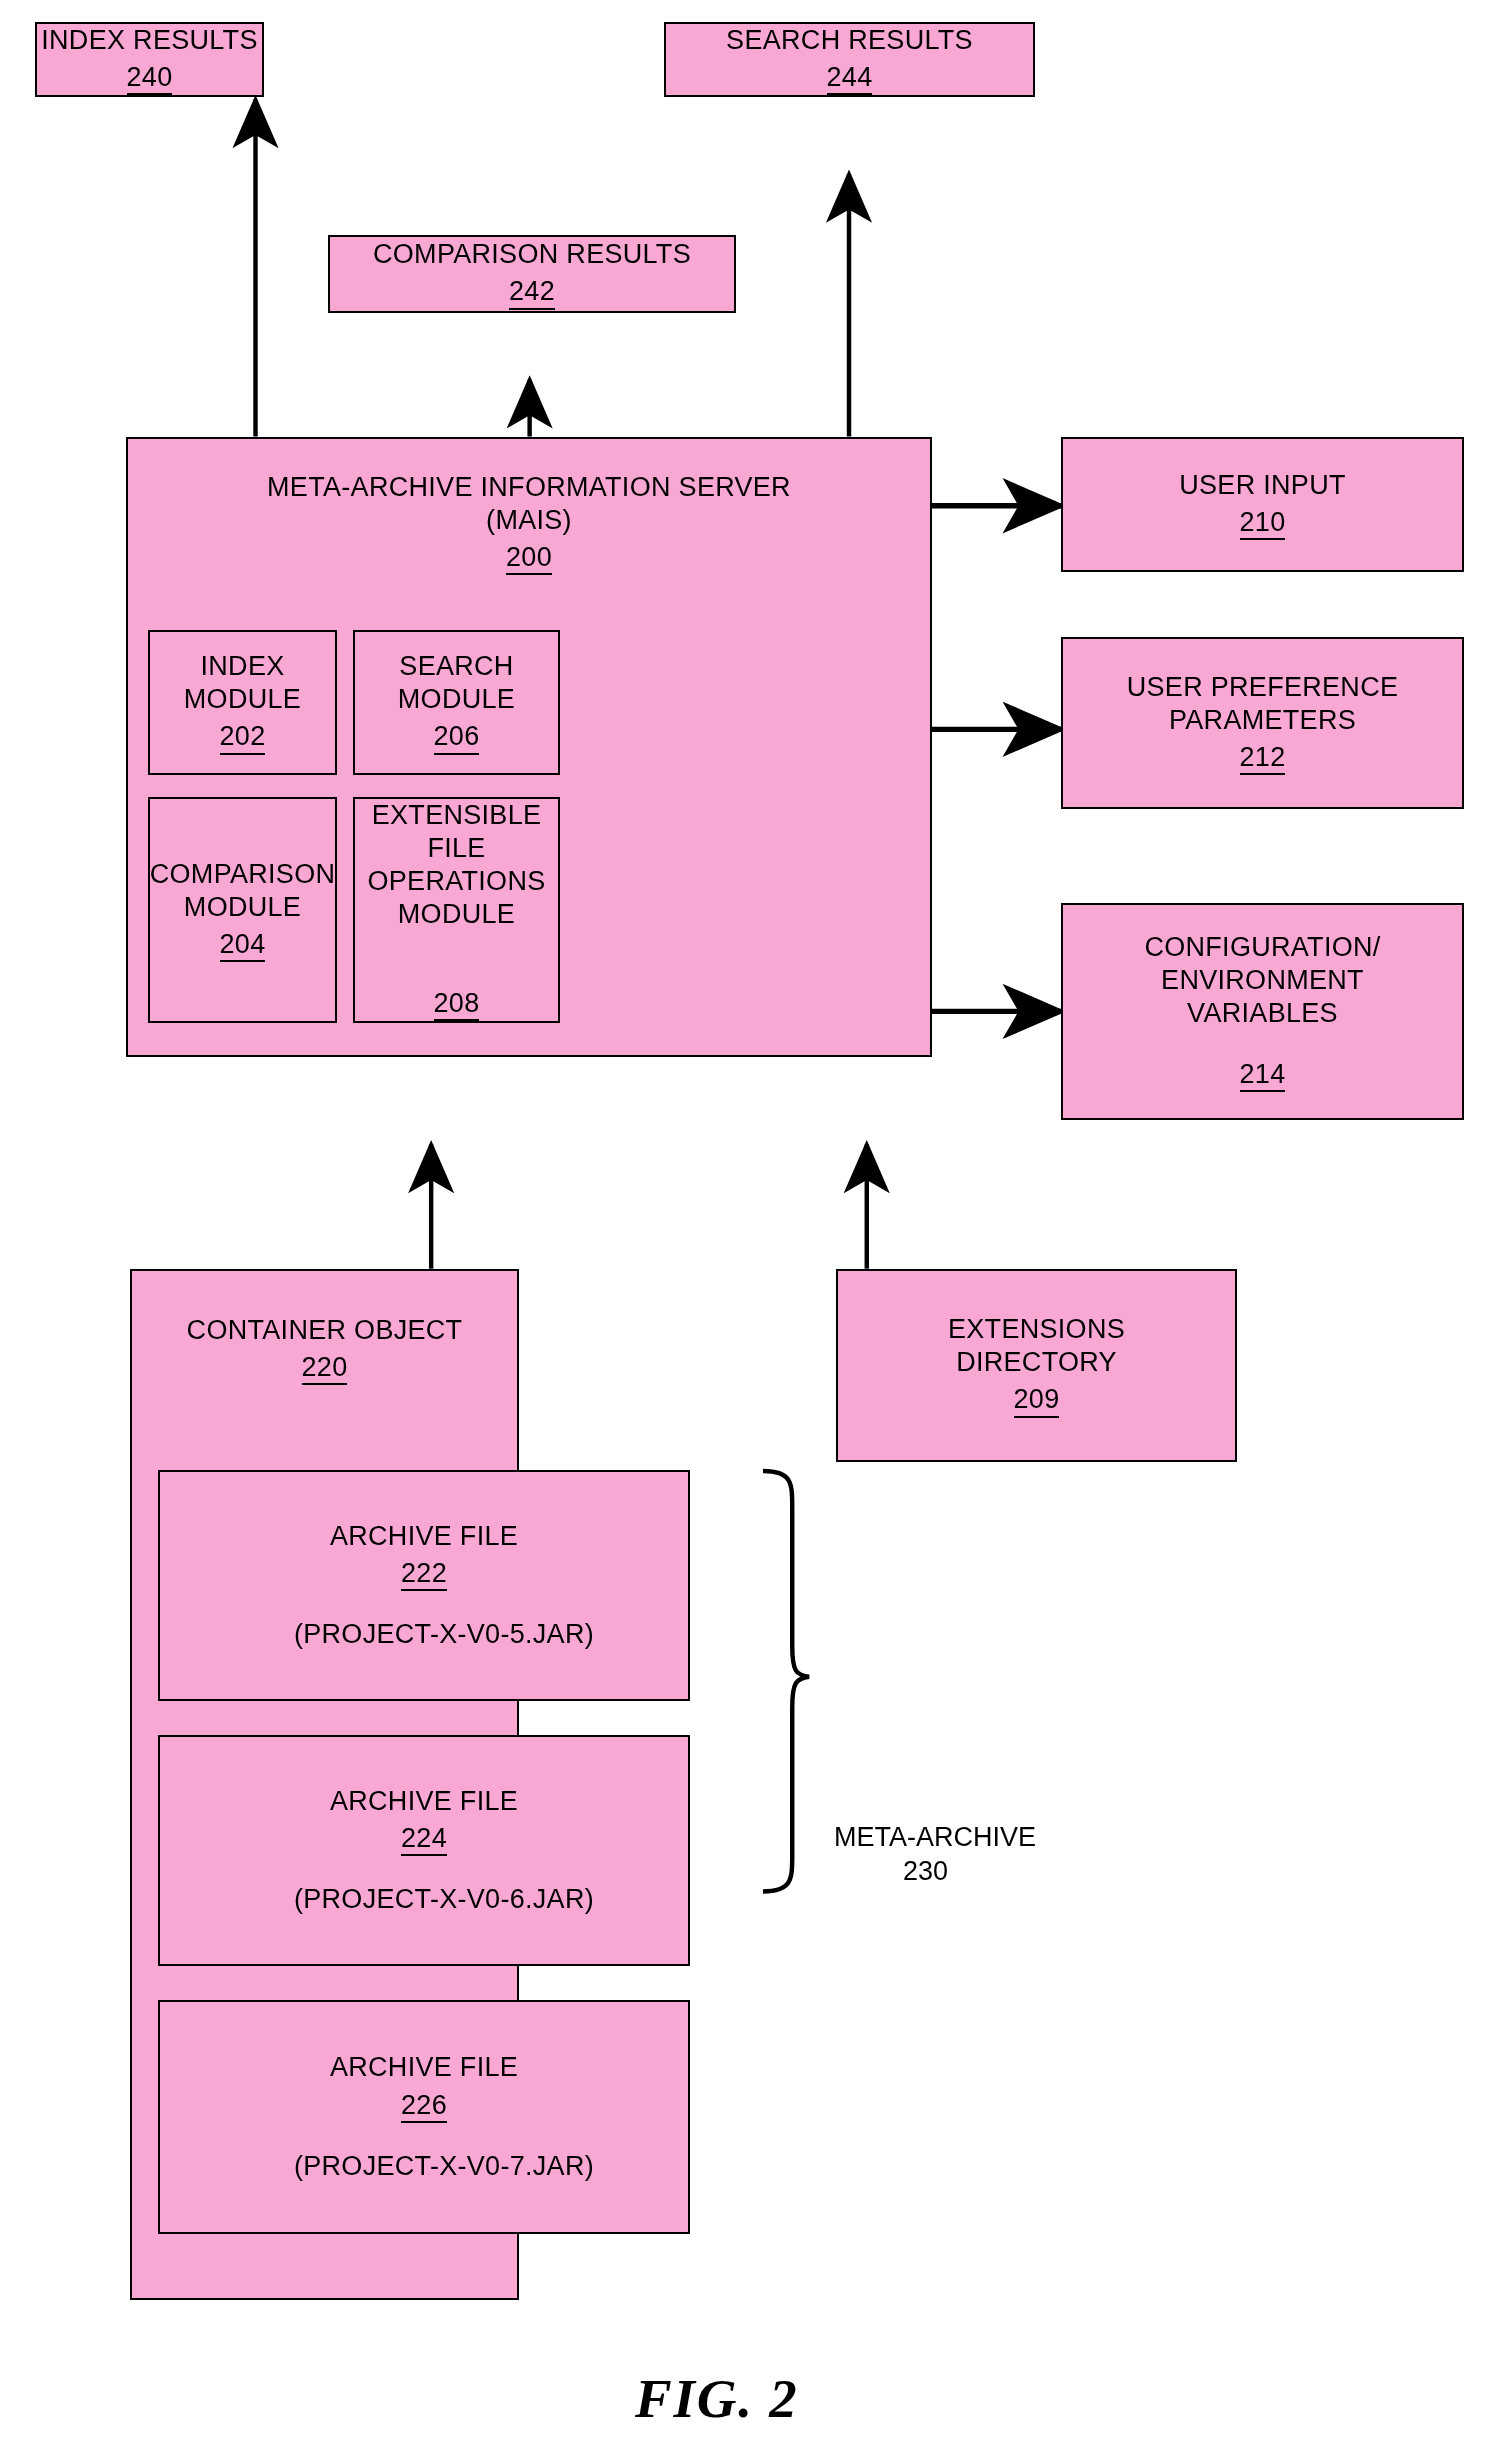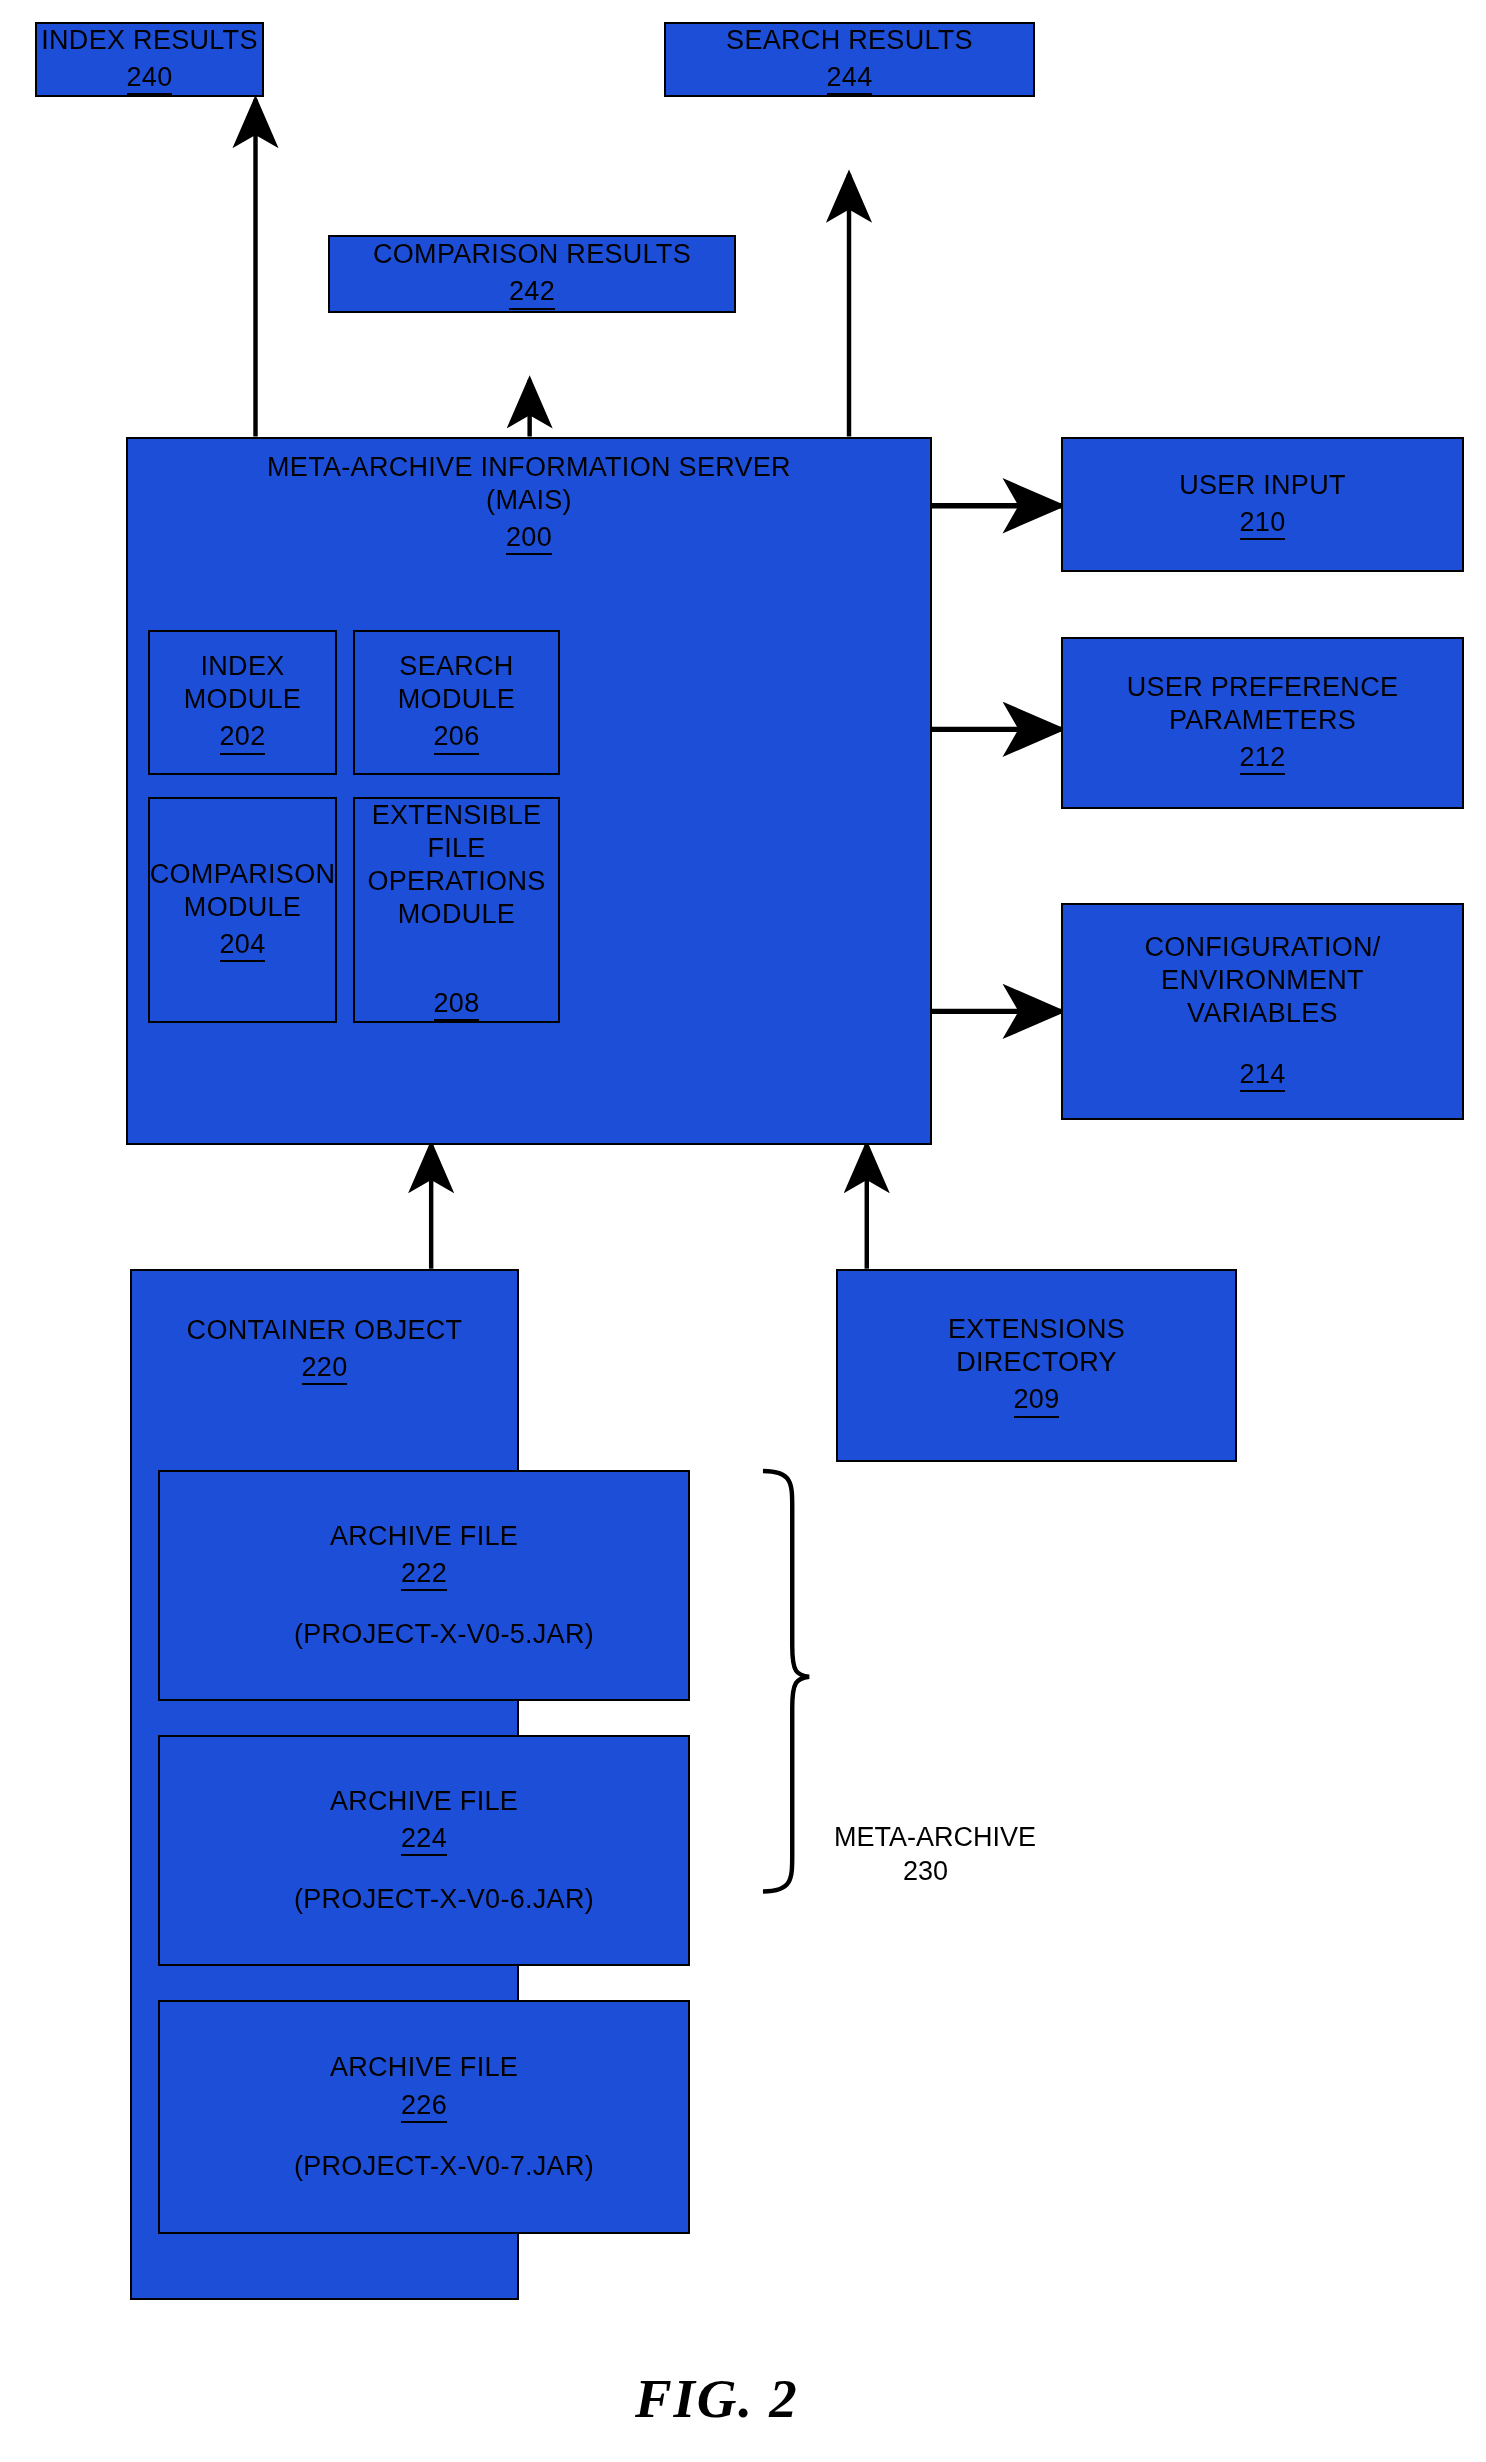--- a/index.html
+++ b/index.html
@@ -1,20 +1,20 @@
 <!DOCTYPE html>
 <html style="font-size:14px"><head>
 <meta charset="utf-8">
 <style>
   html,body{margin:0;padding:0;background:#ffffff;}
   body{width:1486px;height:2462px;position:relative;
        font-family:"Liberation Sans",sans-serif;color:#000;}
   #stage{position:absolute;left:0;top:0;width:1486px;height:2462px;overflow:hidden;}
 
-  .box{position:absolute;border:2.7px solid #000;background:#1d4ed8;
+  .box{position:absolute;border:2.7px solid #000;background:#f9a8d4;
        box-sizing:border-box;display:flex;flex-direction:column;
        align-items:center;justify-content:center;text-align:center;
        font-size:27px;line-height:1.22;letter-spacing:0.3px;}
   .box .ttl{display:block;white-space:pre-line;}
   .num{display:inline-block;border-bottom:2.7px solid #000;
        padding-bottom:1.8px;margin-top:6.2px;line-height:1.05;}
   .sub{display:block;margin-top:27px;margin-left:40px;}
 
   svg.lines{position:absolute;left:0;top:0;width:1486px;height:2462px;
             pointer-events:none;overflow:visible;}
@@ -72,22 +72,22 @@
   <div class="box" style="left:664px;top:22px;width:371px;height:75px;text-align:right;">
     <span class="ttl">SEARCH RESULTS</span>
     <span class="num">244</span>
   </div>
 
   <div class="box" style="left:328px;top:235px;width:408px;height:78px;">
     <span class="ttl">COMPARISON RESULTS</span>
     <span class="num">242</span>
   </div>
 
-  <div class="box" style="left:126px;top:437px;width:806px;height:708px;
-              justify-content:flex-start;padding-top:12px;">
+  <div class="box" style="left:126px;top:437px;width:806px;height:620px;
+              justify-content:flex-start;padding-top:32px;">
     <span class="ttl">META-ARCHIVE INFORMATION SERVER
 (MAIS)</span>
     <span class="num">200</span>
   </div>
 
   <div class="box" style="left:148px;top:630px;width:189px;height:145px;">
     <span class="ttl">INDEX MODULE</span>
     <span class="num">202</span>
   </div>
 

